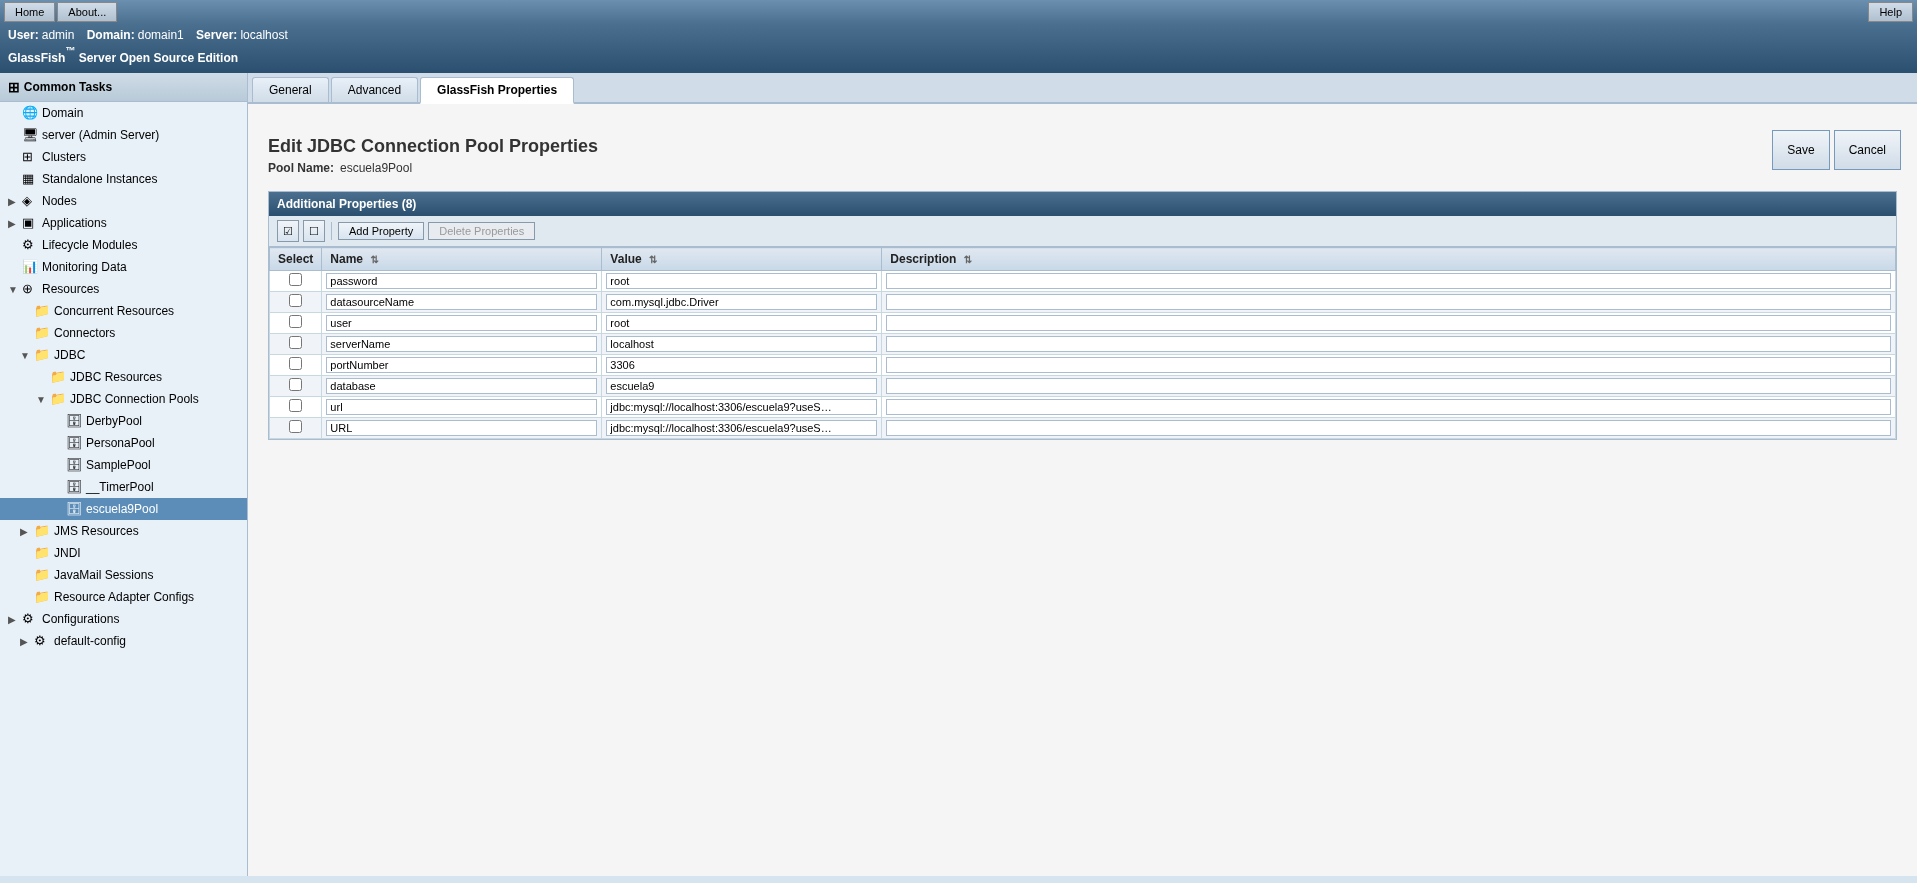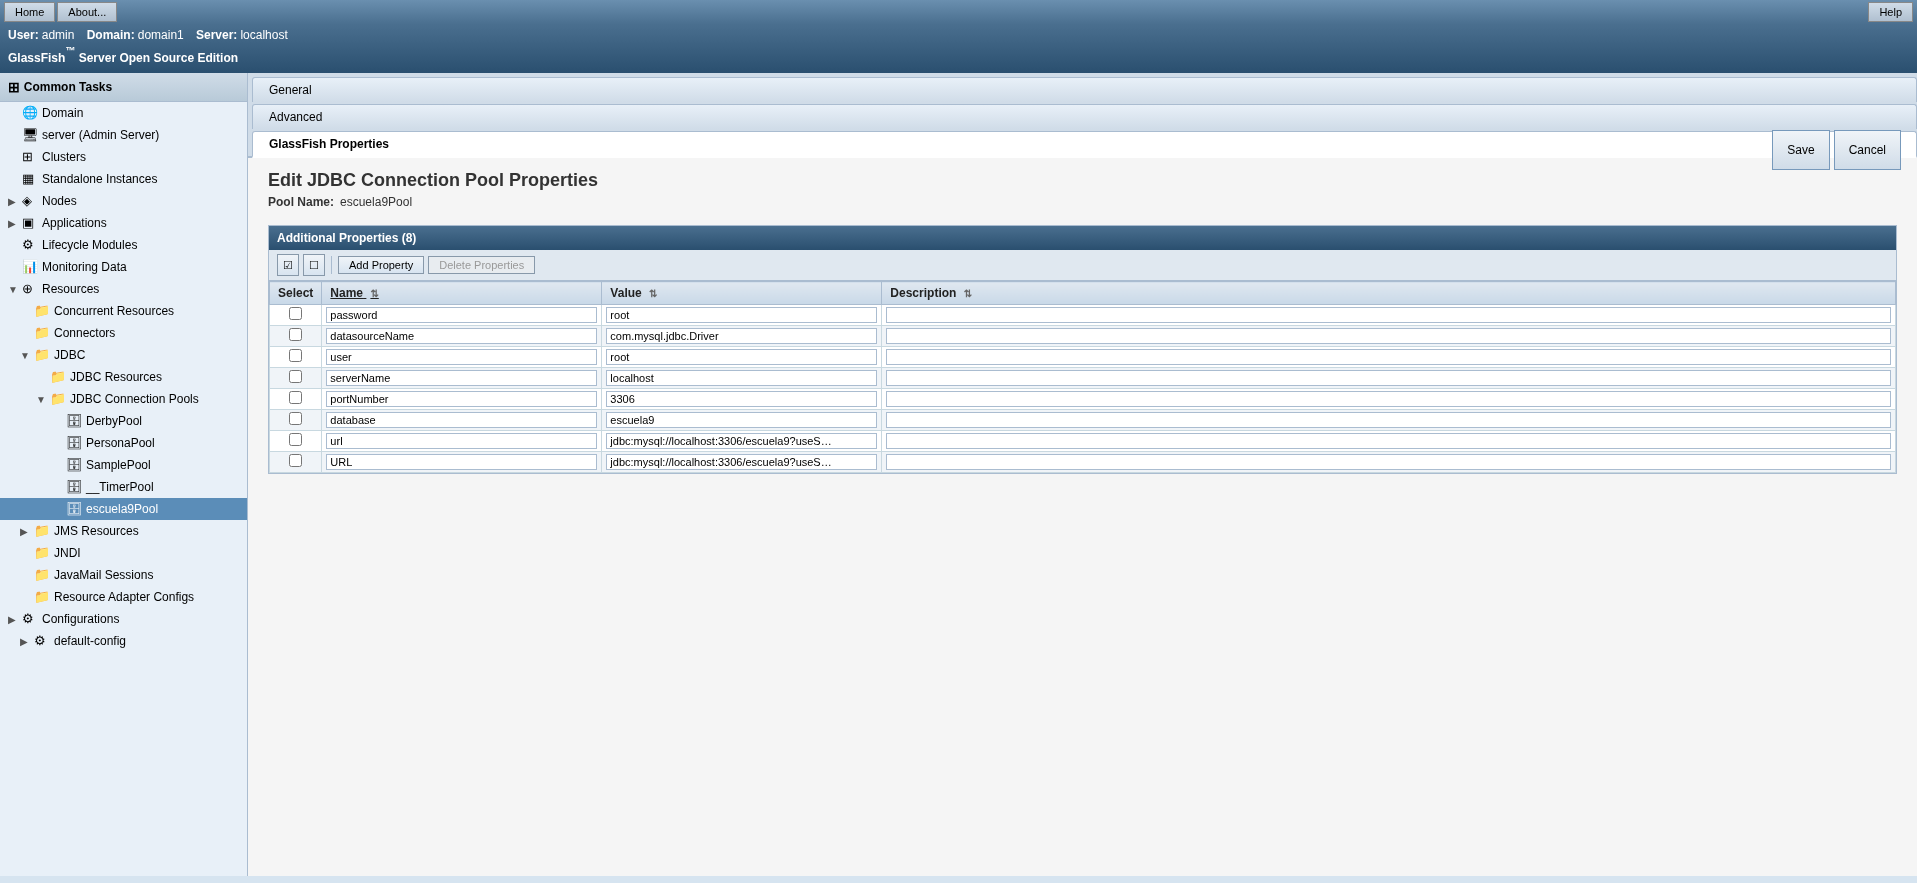--- a/index.html
+++ b/index.html
@@ -104,42 +104,41 @@
     }
 
     
     .tabs {
       display: flex;
       background: #d0dce8;
       border-bottom: 2px solid #aabcd0;
       padding-top: 4px;
       padding-left: 4px;
       gap: 2px;
-      flex-direction: column;
     }
     .tab {
       padding: 5px 16px;
       border: 1px solid #aabcd0;
       border-bottom: none;
       background: linear-gradient(to bottom, #e8f0f8, #d0dce8);
       cursor: pointer;
       font-size: 12px;
       border-radius: 3px 3px 0 0;
     }
     .tab.active {
       background: white;
       border-bottom: 2px solid white;
       margin-bottom: -2px;
       font-weight: bold;
       z-index: 1;
     }
 
     
     .content-body {
-      padding: 12px 20px;
+      padding: 32px 20px;
       flex: 1;
     }
 
     .page-title {
       font-size: 18px;
       font-weight: bold;
       color: #333;
       margin-bottom: 4px;
     }
     .page-subtitle {
@@ -453,21 +452,21 @@
           <div class="toolbar-separator"></div>
           <button class="toolbar-btn">Add Property</button>
           <button class="toolbar-btn disabled">Delete Properties</button>
         </div>
         <table class="prop-table">
           <thead>
             <tr>
               <th class="checkbox-cell">
                 <span>Select</span>
               </th>
-              <th style="width:280px;text-decoration:underline;">
+              <th style="width:280px;">
                 <span>Name</span>
                 <span class="sort-arrow">⇅</span>
               </th>
               <th style="width:280px;">
                 <span>Value</span>
                 <span class="sort-arrow">⇅</span>
               </th>
               <th>
                 <span>Description</span>
                 <span class="sort-arrow">⇅</span>

